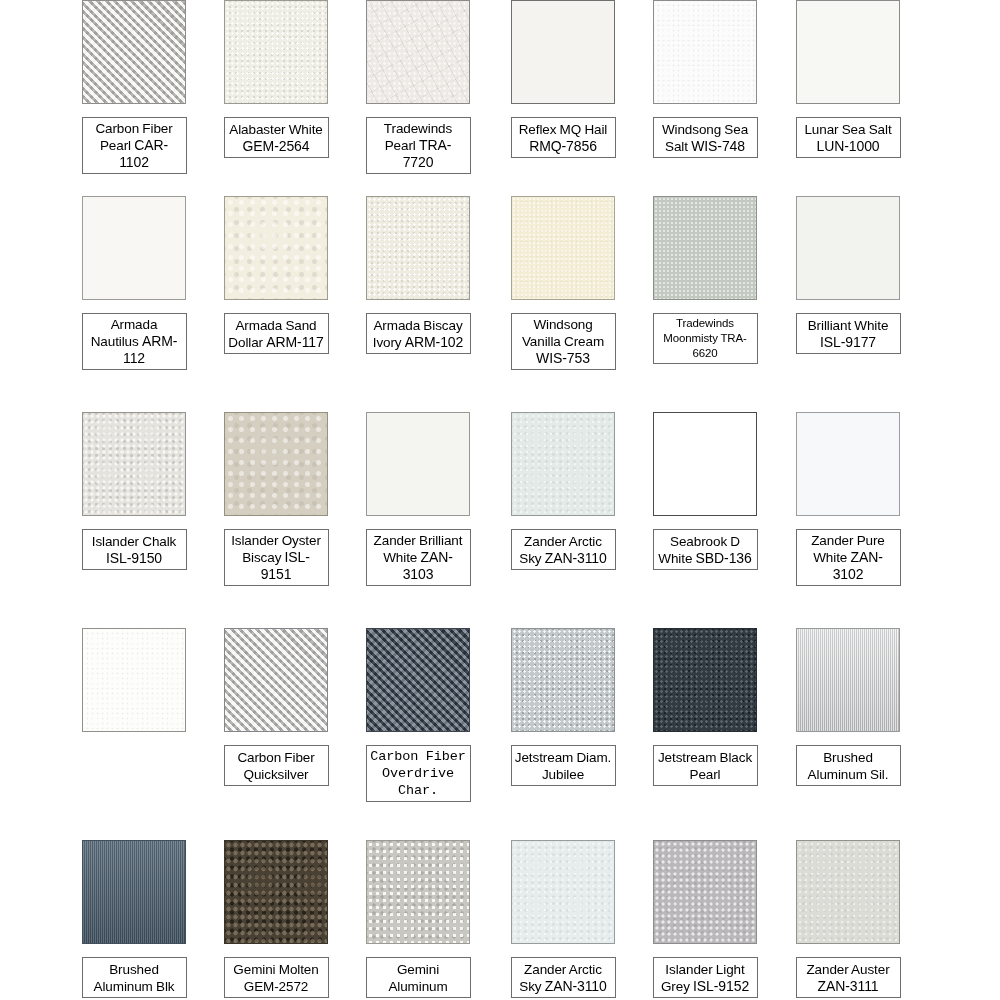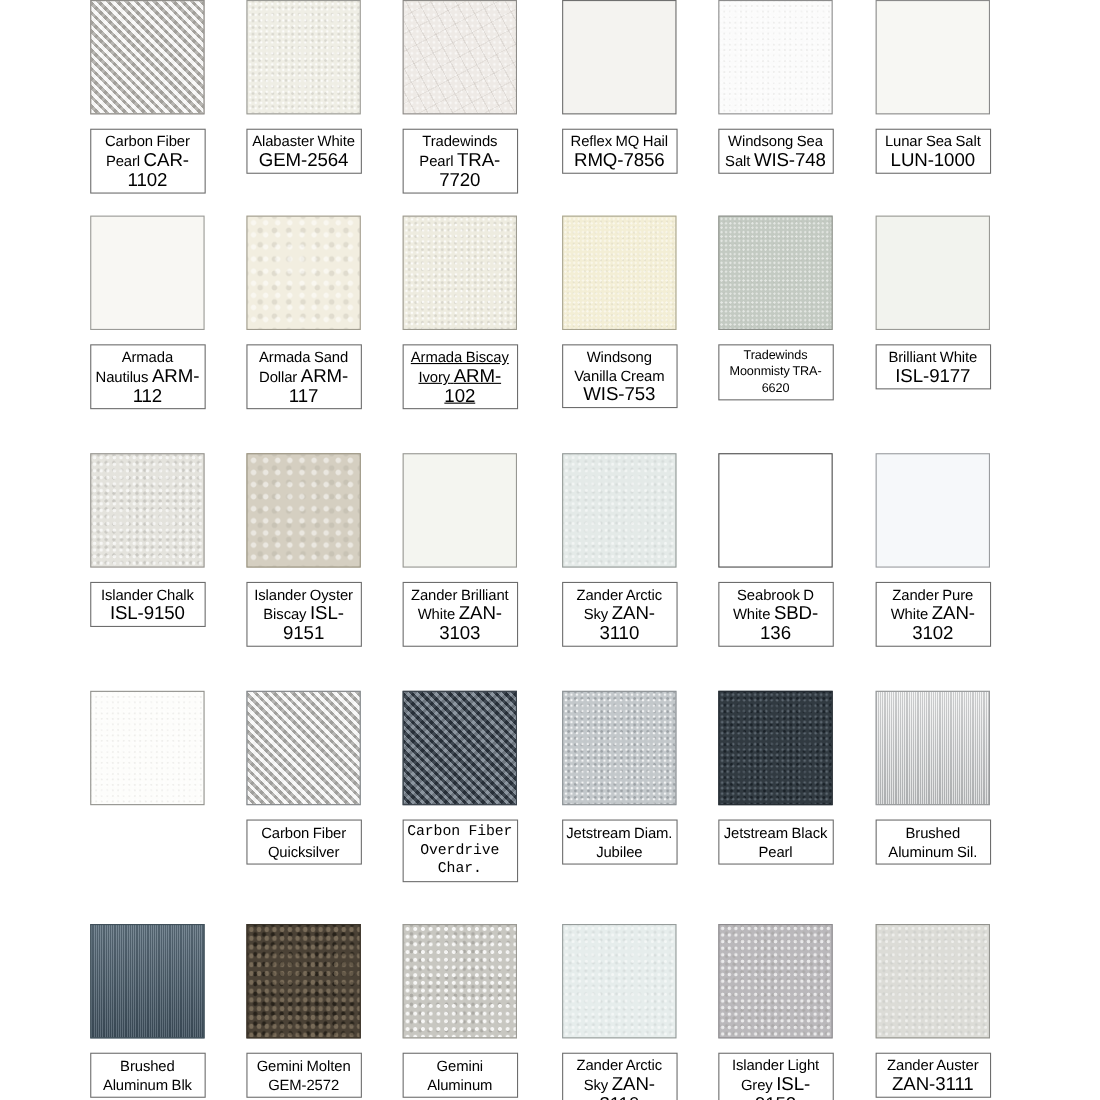--- a/index.html
+++ b/index.html
@@ -44,21 +44,21 @@
     text-align:center;
     padding:2px 3px;
     line-height:17px;
   }
   .label-text{
     font-size:13.5px;
     letter-spacing:-0.1px;
     word-spacing:-0.4px;
   }
   .label-text .code{
-    font-size:17px;
+    font-size:14px;
     letter-spacing:-0.1px;
   }
   .swatch-label.compact .label-text{font-size:11.5px;line-height:15px;}
   .swatch-label.compact .label-text .code{font-size:11.5px;}
   .swatch-label.samesize .label-text .code{font-size:13.5px;}
 </style>
 </head>
 <body>
 
 <div id="palette-grid">
@@ -103,21 +103,21 @@
       <div class="swatch-label">
         <span class="label-text"><span>Armada Nautilus</span> <span class="code">ARM-112</span></span>
       </div>
     </div>
     <div class="swatch-cell" style="left: 223px; top: 196px;">
       <div class="swatch-chip" title="Armada Sand Dollar" style="border-color: rgb(160, 156, 142); background: radial-gradient(rgba(255, 255, 255, 0.5) 2px, transparent 3px) 0px 0px / 11px 11px, radial-gradient(rgba(150, 146, 134, 0.2) 2px, transparent 3px) 5px 6px / 13px 13px, rgb(242, 238, 224);"></div>
       <div class="swatch-label">
         <span class="label-text"><span>Armada Sand Dollar</span> <span class="code">ARM-117</span></span>
       </div>
     </div>
-    <div class="swatch-cell" style="left: 365px; top: 196px; text-decoration: underline;">
+    <div class="swatch-cell" style="left: 365px; top: 196px;">
       <div class="swatch-chip" title="Armada Biscay Ivory" style="border-color: rgb(157, 155, 144); background: radial-gradient(rgba(255, 255, 255, 0.85) 1px, transparent 1.4px) 0px 0px / 5px 5px, radial-gradient(rgba(160, 158, 150, 0.28) 1px, transparent 1.4px) 2px 3px / 6px 6px, rgb(238, 236, 224);"></div>
       <div class="swatch-label">
         <span class="label-text"><span>Armada Biscay Ivory</span> <span class="code">ARM-102</span></span>
       </div>
     </div>
     <div class="swatch-cell" style="left: 510px; top: 196px; justify-content: flex-end;">
       <div class="swatch-chip" title="Windsong Vanilla Cream" style="border-color: rgb(169, 165, 144); background: radial-gradient(rgba(255, 255, 255, 0.55) 0.8px, transparent 1.2px) 0px 0px / 4px 4px, radial-gradient(rgba(165, 163, 157, 0.16) 0.8px, transparent 1.2px) 2px 2px / 5px 5px, rgb(243, 238, 213);"></div>
       <div class="swatch-label">
         <span class="label-text"><span>Windsong Vanilla Cream</span> <span class="code">WIS-753</span></span>
       </div>

